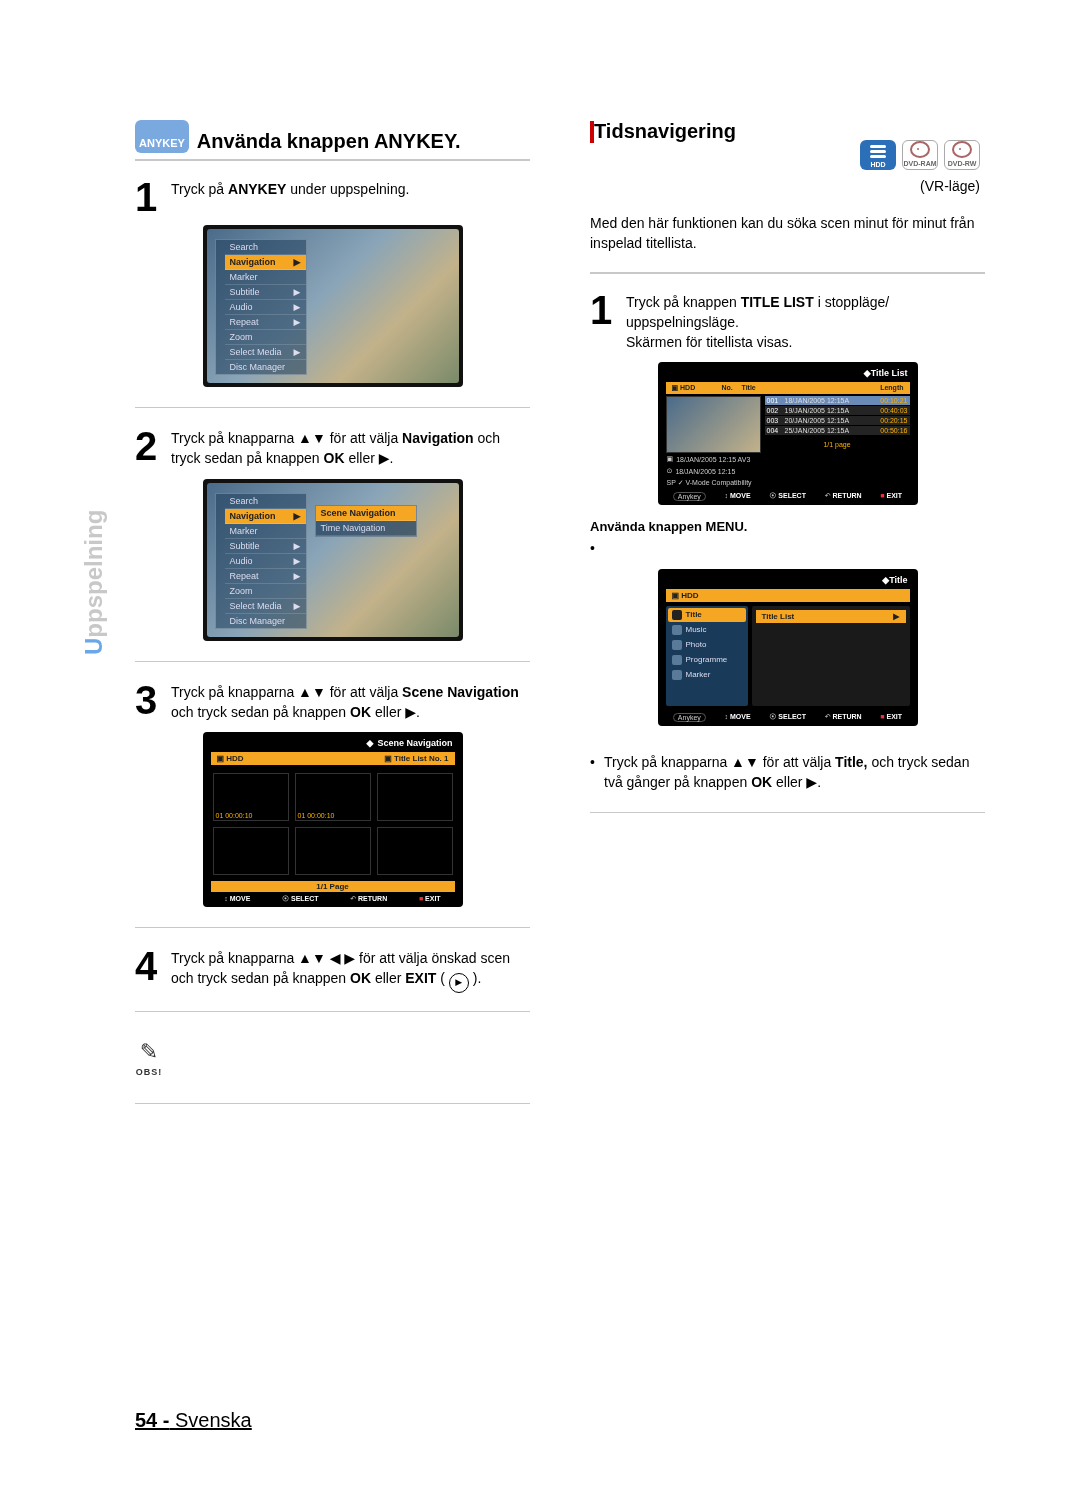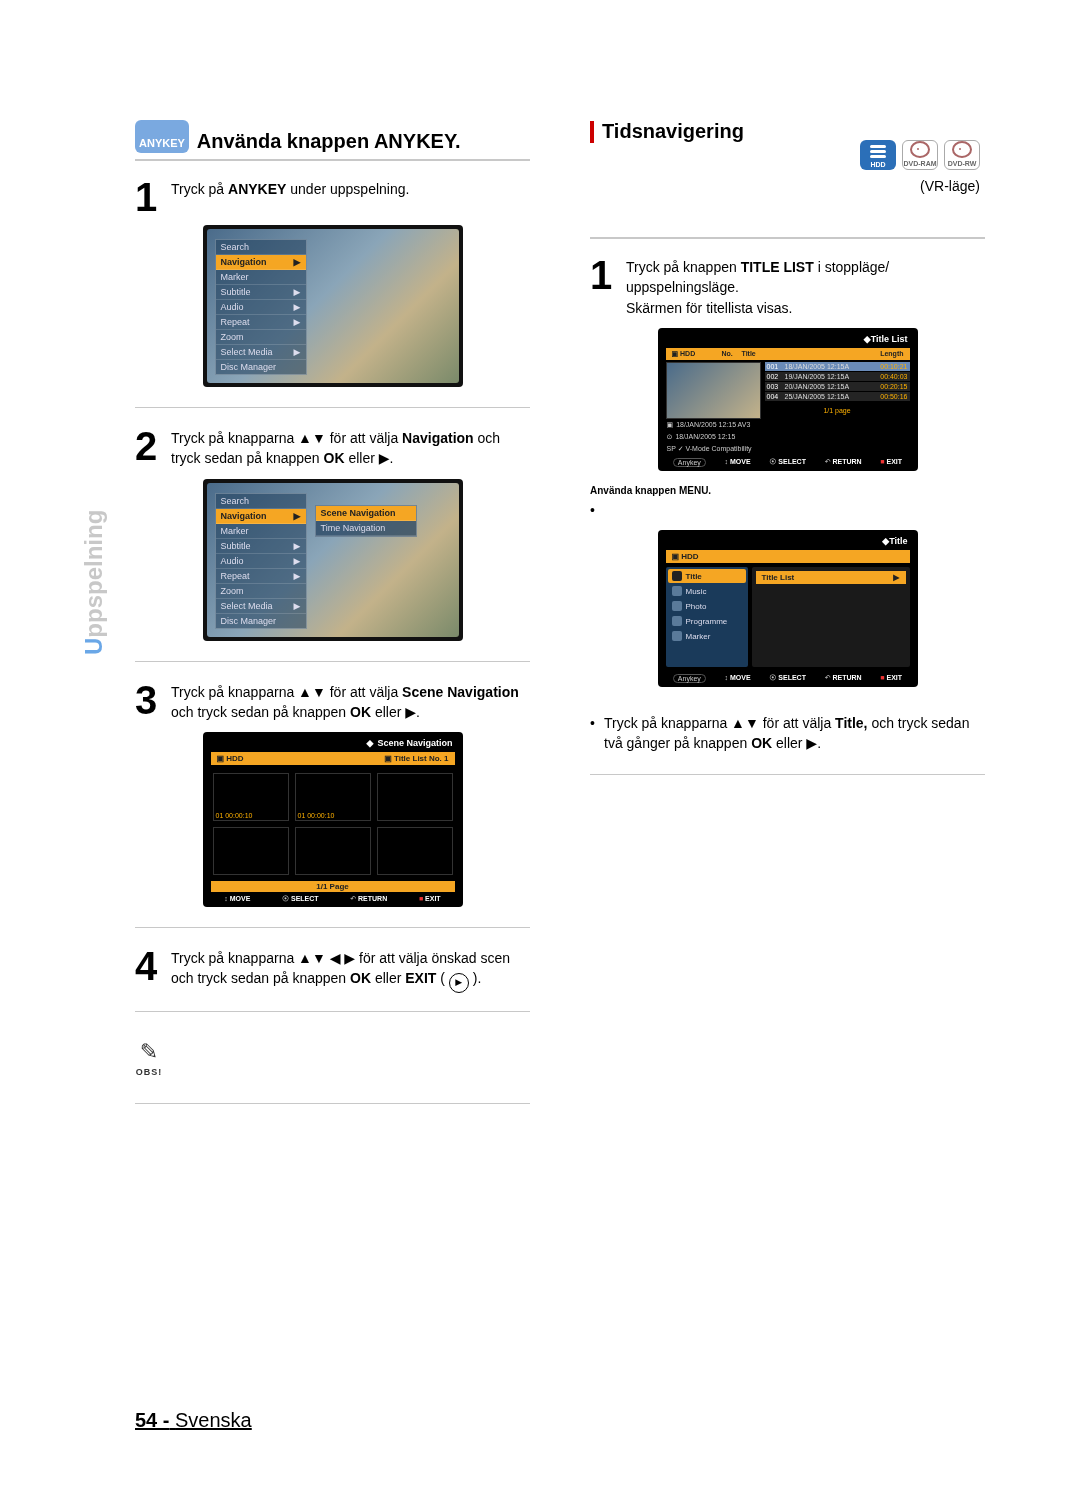--- a/index.html
+++ b/index.html
@@ -72,21 +72,21 @@
     margin-bottom: 8px;
   }
   .step-num {
     font-size: 40px;
     font-weight: bold;
     line-height: 0.9;
     min-width: 28px;
   }
   .step-body b { font-weight: bold; }
   
-  .sec-title-row { display: flex; align-items: center; gap: 8px; margin-bottom: 18px; }
+  .sec-title-row { display: flex; align-items: center; }
   .sec-bar { width: 4px; height: 22px; background: #c00; }
   .sec-title { font-size: 20px; font-weight: bold; }
   .media-icons {
     position: absolute;
     right: 100px;
     top: 140px;
     display: flex;
     gap: 6px;
     align-items: center;
   }
@@ -112,21 +112,21 @@
   .body-text { font-size: 14px; line-height: 1.45; margin: 0 0 18px 0;}
   .icon-box {
     display: inline-flex;
     width: 34px; height: 34px; border-radius: 6px;
     background: #7aa9e0; align-items: center; justify-content: center;
     color: #fff; font-size: 18px;
     flex: 0 0 34px;
   }
   .sub-h { font-size: 18px; font-weight: bold; margin: 6px 0 0 0; }
   .sub-row { display:flex; gap:10px; align-items:center; margin-bottom:6px;}
-  .bold-small { font-size: 10px; font-weight: bold; margin: 14px 0 4px 0;}
+  .bold-small { font-size: 13px; font-weight: bold; margin: 14px 0 4px 0;}
   .bullet { display:flex; gap:6px; font-size:14px; line-height:1.45; margin:4px 0;}
   .bullet .dot{flex:0 0 8px;}
   
   .osd {
     width: 260px;
     background: #111;
     border-radius: 4px;
     padding: 4px;
     box-sizing: border-box;
     margin: 10px auto 4px auto;
@@ -145,20 +145,21 @@
   }
   .osd-menu {
     width: 90px;
     background: rgba(30,60,90,.55);
     border: 1px solid rgba(255,255,255,.25);
   }
   .osd-menu .mi-row{
     display:flex; justify-content:space-between; align-items:center;
     padding: 2px 5px; border-bottom:1px solid rgba(255,255,255,.15);
     color:#dde;
+    margin-left:9px;
   }
   .osd-menu .mi-row.sel{ background:#f5a623; color:#222; font-weight:bold;}
   .osd-menu .mi-row:last-child{border-bottom:0;}
   .osd-submenu{
     position:absolute; left: 108px; top: 22px;
     width: 100px; background: rgba(30,60,90,.7);
     border:1px solid rgba(255,255,255,.25);
   }
   .osd-submenu .mi-row{padding:2px 5px;color:#dde;border-bottom:1px solid rgba(255,255,255,.15);}
   .osd-submenu .mi-row.sel{background:#f5a623;color:#222;font-weight:bold;}
@@ -458,20 +459,21 @@
 
     <div class="col">
 
       <div class="sec-title-row">
         <div class="sec-bar"></div>
         <div class="sec-title">Tidsnavigering</div>
       </div>
 
       <div style="height:70px"></div>
 
+      <p class="body-text">Med den här funktionen kan du söka scen minut för minut från inspelad titellista.</p>
 
       <hr class="rule">
 
       <div class="step">
         <div class="step-num">1</div>
         <div class="step-body">
           <span>Tryck på knappen </span><b>TITLE LIST</b><span> i stoppläge/ uppspelningsläge.</span><br>
           <span>Skärmen för titellista visas.</span>
         </div>
       </div>

